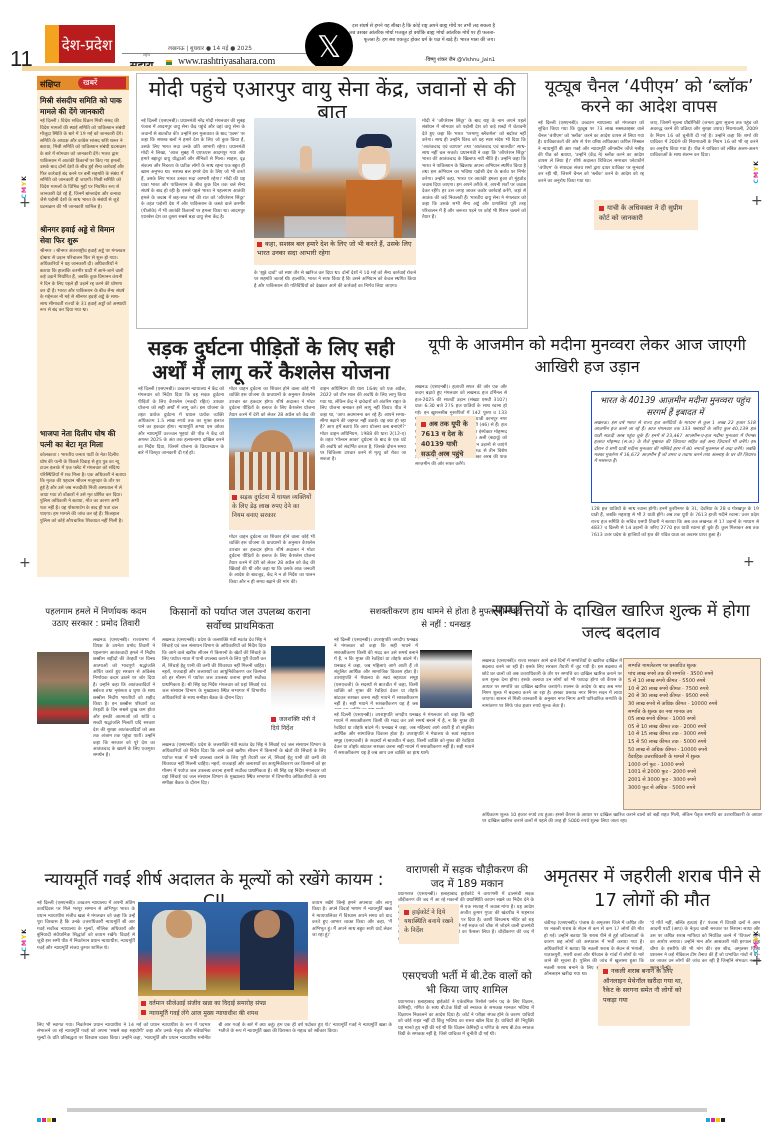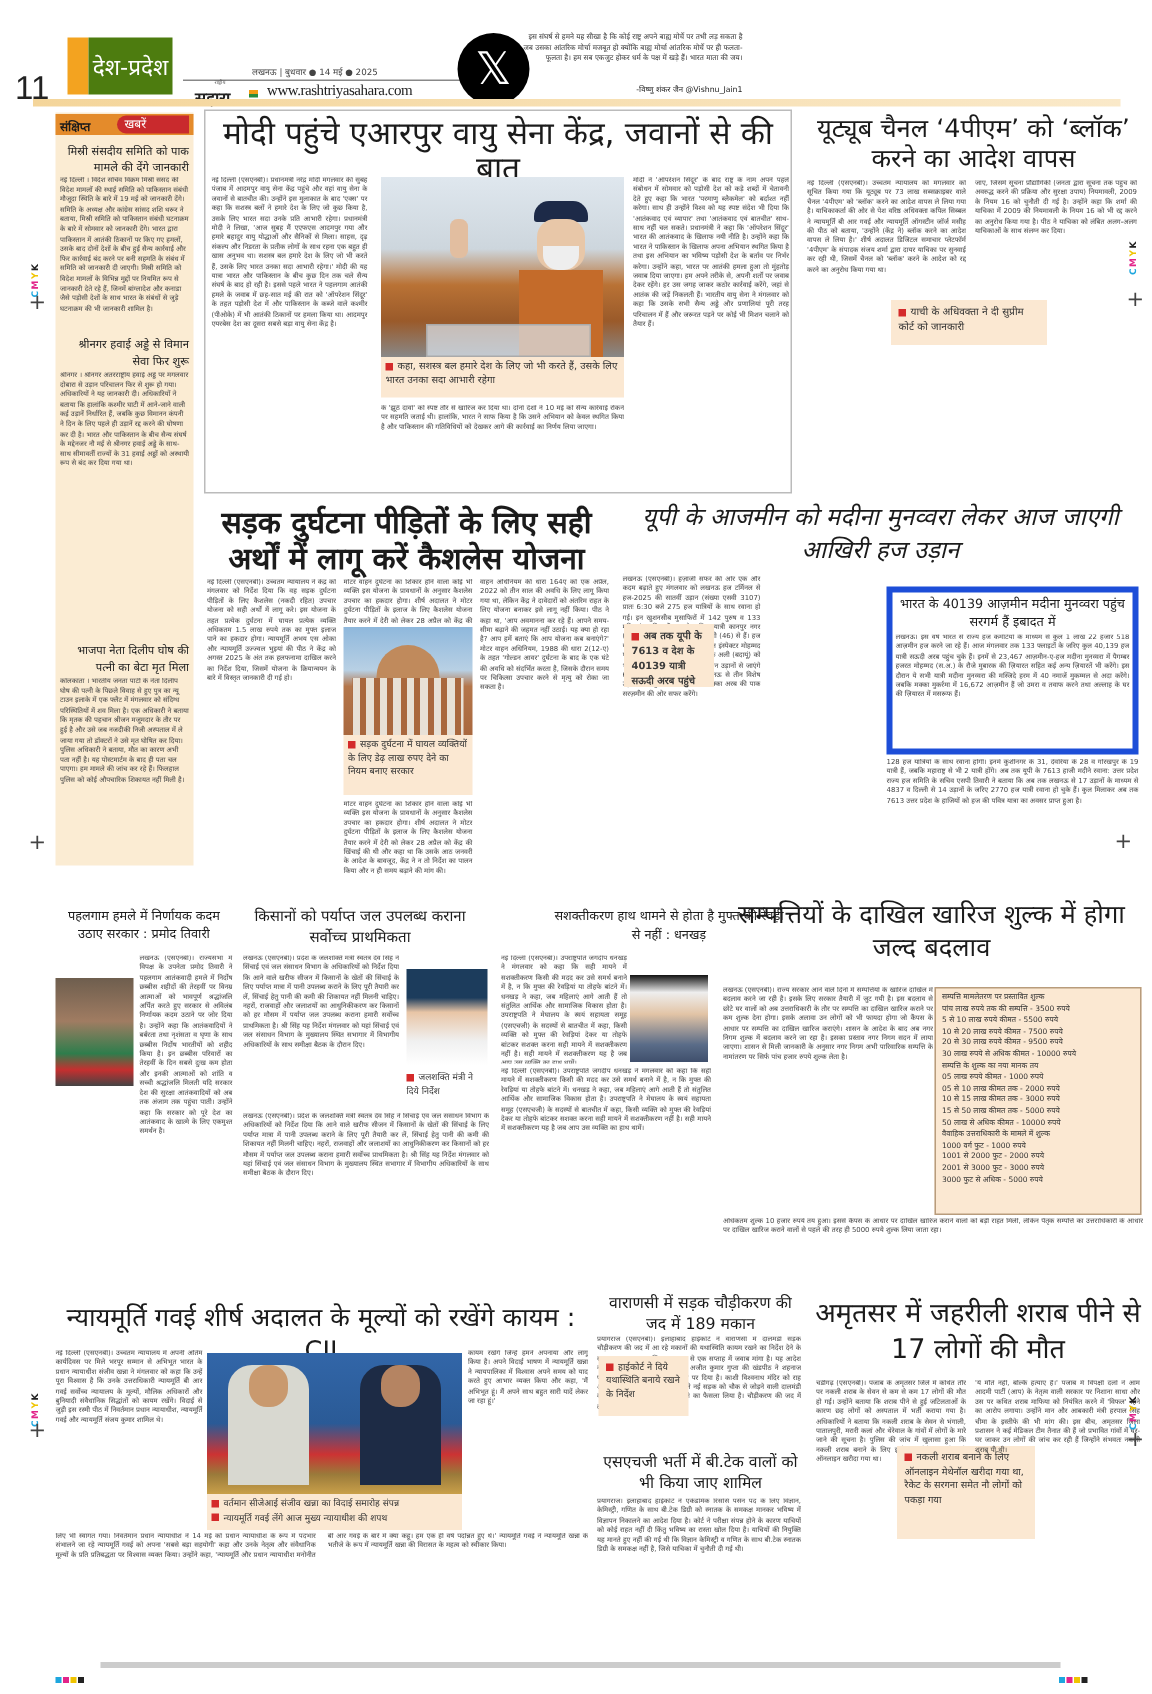--- a/index.html
+++ b/index.html
@@ -9,45 +9,45 @@
   .txt { font-size: 4.6px; line-height: 6.4px; color: #444; text-align: justify; overflow: hidden; }
   .hl { font-family: "DejaVu Sans", sans-serif; color: #1b1b1b; text-align: center; line-height: 1.08; }
   .hl-bold { font-weight: bold; }
   .cap { background: #fbe8d2; color: #333; font-size: 8px; line-height: 11px; padding: 3px 5px; }
   .cap .sq { display: inline-block; width: 5px; height: 5px; background: #d42a2a; margin-right: 3px; vertical-align: middle; }
   .photo { background: #8a8a8a; overflow: hidden; }
 
   
   #pg-num { left: 10px; top: 46px; font-size: 22px; font-family: "Liberation Sans", sans-serif; color: #222; }
   #sec-tab { left: 45px; top: 25px; width: 14px; height: 38px; background: #f3a320; }
-  #sec-box { left: 59px; top: 25px; width: 56px; height: 38px; background: #4d7c0f; color: #fff; font-size: 15px; display: flex; align-items: center; justify-content: center; }
+  #sec-box { left: 59px; top: 25px; width: 56px; height: 38px; background: #b91c1c; color: #fff; font-size: 15px; display: flex; align-items: center; justify-content: center; }
   #dateline { left: 168px; top: 44px; font-size: 5.8px; color: #444; }
   #hdr-line { left: 122px; top: 53px; width: 186px; height: 1px; background: #888; }
   #logo { left: 130px; top: 57px; font-size: 11px; font-weight: bold; color: #222; }
   #logo-small { left: 143px; top: 52px; font-size: 3.5px; color: #555; }
   #logo-flag { left: 166px; top: 60px; width: 6px; height: 5px; background: linear-gradient(#f39c12 50%, #2a8c3a 50%); }
   #site { left: 178px; top: 55px; font-size: 10px; font-family: Liberation Serif, serif; color: #222; letter-spacing: -0.3px; }
   #x-logo { left: 305px; top: 22px; width: 48px; height: 48px; border-radius: 50%; background: #000; color: #fff; font-size: 30px; display: flex; align-items: center; justify-content: center; font-family: "Liberation Sans", sans-serif; }
   #quote { left: 345px; top: 22px; width: 150px; font-size: 4.8px; line-height: 7px; text-align: right; color: #333; }
   #quote-author { left: 400px; top: 55px; width: 95px; font-size: 5.2px; text-align: right; color: #222; }
   #topband { left: 22px; top: 66px; width: 725px; height: 5px; background: linear-gradient(90deg, #f4d59a, #fae9c9); }
 
   
   #brief { left: 37px; top: 75px; width: 92px; height: 502px; background: #fbecd3; }
   #brief-tag { left: 37px; top: 76px; width: 92px; height: 14px; background: #e48b2b; }
   #brief-tag-a { left: 40px; top: 78px; font-size: 8px; font-weight: bold; color: #1b1b1b; }
   #brief-tag-b { left: 78px; top: 77px; height: 12px; width: 48px; background: #c92a2d; border-radius: 6px 0 0 6px; color: #fff; font-size: 8px; padding-left: 5px; line-height: 12px; }
-  .bh { font-size: 7.5px; line-height: 11px; color: #222; text-align: right; }
+  .bh { font-size: 7.5px; line-height: 11px; color: #222; text-align: left; font-weight: bold; }
   .btxt { font-size: 4.6px; line-height: 6.6px; color: #444; }
 
   .cmyk { font-size: 6px; font-weight: bold; writing-mode: vertical-rl; transform: rotate(180deg); letter-spacing: 1px; }
   .cmyk .c { color: #1da6de; } .cmyk .m { color: #e2248a; } .cmyk .y { color: #f0c400; } .cmyk .k { color: #222; }
   .cross { font-size: 14px; color: #444; }
 
-  .box-bordered { border: 4px solid #1d4ed8; }
+  .box-bordered { border: 1px solid #1d4ed8; font-style: italic; }
   .tarifbox { background: #fbe8d2; border: 1px solid #b89c7c; padding: 3px 4px; font-size: 5px; line-height: 7.6px; color: #333; }
   .bottom-bar { background: #ccc; height: 4px; }
   .dots span { display: inline-block; width: 4px; height: 4px; margin-right: 1px; }
 </style>
 </head>
 <body>
 
 <div class="abs" id="pg-num">11</div>
 <div class="abs" id="sec-tab"></div>
 <div class="abs" id="sec-box">देश-प्रदेश</div>
@@ -106,21 +106,21 @@
 <div class="abs txt" style="left:138px;top:386px;width:86px;height:202px;">नई दिल्ली (एसएनबी)। उच्चतम न्यायालय ने केंद्र को मंगलवार को निर्देश दिया कि वह सड़क दुर्घटना पीड़ितों के लिए कैशलेस (नकदी रहित) उपचार योजना को सही अर्थों में लागू करे। इस योजना के तहत प्रत्येक दुर्घटना में घायल प्रत्येक व्यक्ति अधिकतम 1.5 लाख रुपये तक का मुफ्त इलाज पाने का हकदार होगा। न्यायमूर्ति अभय एस ओका और न्यायमूर्ति उज्ज्वल भुइयां की पीठ ने केंद्र को अगस्त 2025 के अंत तक हलफनामा दाखिल करने का निर्देश दिया, जिसमें योजना के क्रियान्वयन के बारे में विस्तृत जानकारी दी गई हो।</div>
 <div class="abs txt" style="left:229px;top:386px;width:86px;height:30px;">मोटर वाहन दुर्घटना का शिकार होने वाला कोई भी व्यक्ति इस योजना के प्रावधानों के अनुसार कैशलेस उपचार का हकदार होगा। शीर्ष अदालत ने मोटर दुर्घटना पीड़ितों के इलाज के लिए कैशलेस योजना तैयार करने में देरी को लेकर 28 अप्रैल को केंद्र की खिंचाई की थी और कहा था कि उसके आठ जनवरी के आदेश के बावजूद, केंद्र ने न तो निर्देश का पालन किया और न ही समय बढ़ाने की मांग की।</div>
 <div class="abs photo" style="left:229px;top:418px;width:86px;height:72px;background:linear-gradient(180deg,#8fb8dc 0%,#b8d0e4 40%,#b4764a 55%,#a9683e 100%);">
   <div style="position:absolute;left:22px;top:12px;width:42px;height:22px;background:#c08a5c;border-radius:22px 22px 0 0;"></div>
   <div style="position:absolute;left:6px;top:34px;width:74px;height:38px;background:repeating-linear-gradient(90deg,#e8e1d6 0 5px,#a9683e 5px 9px);"></div>
 </div>
 <div class="abs cap" style="left:229px;top:490px;width:86px;height:40px;font-size:6.2px;line-height:9px;padding:2px 3px;"><span class="sq"></span><span>सड़क दुर्घटना में घायल व्यक्तियों के लिए डेढ़ लाख रुपए देने का नियम बनाए सरकार</span></div>
 <div class="abs txt" style="left:229px;top:534px;width:86px;height:54px;">मोटर वाहन दुर्घटना का शिकार होने वाला कोई भी व्यक्ति इस योजना के प्रावधानों के अनुसार कैशलेस उपचार का हकदार होगा। शीर्ष अदालत ने मोटर दुर्घटना पीड़ितों के इलाज के लिए कैशलेस योजना तैयार करने में देरी को लेकर 28 अप्रैल को केंद्र की खिंचाई की थी और कहा था कि उसके आठ जनवरी के आदेश के बावजूद, केंद्र ने न तो निर्देश का पालन किया और न ही समय बढ़ाने की मांग की।</div>
 <div class="abs txt" style="left:320px;top:386px;width:86px;height:202px;">वाहन अधिनियम की धारा 164ए को एक अप्रैल, 2022 को तीन साल की अवधि के लिए लागू किया गया था, लेकिन केंद्र ने दावेदारों को अंतरिम राहत के लिए योजना बनाकर इसे लागू नहीं किया। पीठ ने कहा था, 'आप अवमानना कर रहे हैं। आपने समय-सीमा बढ़ाने की जहमत नहीं उठाई। यह क्या हो रहा है? आप हमें बताएं कि आप योजना कब बनाएंगे?' मोटर वाहन अधिनियम, 1988 की धारा 2(12-ए) के तहत 'गोल्डन आवर' दुर्घटना के बाद के एक घंटे की अवधि को संदर्भित करता है, जिसके दौरान समय पर चिकित्सा उपचार करने से मृत्यु को रोका जा सकता है।</div>
 
-<div class="abs hl" style="left:412px;top:334px;width:350px;font-size:16px;line-height:22px;font-style:italic;">यूपी के आजमीन को मदीना मुनव्वरा लेकर आज जाएगी आखिरी हज उड़ान</div>
+<div class="abs hl" style="left:412px;top:334px;width:350px;font-size:16px;line-height:22px;">यूपी के आजमीन को मदीना मुनव्वरा लेकर आज जाएगी आखिरी हज उड़ान</div>
 <div class="abs txt" style="left:415px;top:384px;width:92px;height:206px;">लखनऊ (एसएनबी)। हज़ाजी सफर की ओर एक और कदम बढ़ाते हुए मंगलवार को लखनऊ हज टर्मिनल से हज-2025 की सातवीं उड़ान (संख्या एसवी 3107) प्रातः 6:30 बजे 275 हज यात्रियों के साथ रवाना हो गई। इन खुशनसीब मुसाफिरों में 142 पुरुष व 133 महिलाएं शामिल हैं। सबसे अधिक यात्री कानपुर नगर (149), आजमगढ़ (89) व वाराणसी (46) से हैं। हज यात्रियों की सहायता के लिए स्टेट हज इंस्पेक्टर मोहम्मद फरहान अली (शाहजहांपुर) व तौसीफ अली (बदायूं) को भेजा गया है। बुधवार को आखिरी तीन उड़ानों से जाएंगे 676 हज यात्री: 14 मई को लखनऊ से तीन विशेष उड़ानों द्वारा कुल 676 हज यात्री मक्का अरब की पाक सरज़मीन की ओर सफर करेंगे।</div>
 <div class="abs cap" style="left:416px;top:416px;width:60px;height:42px;font-size:6.6px;line-height:10px;font-weight:bold;color:#3a3a3a;"><span class="sq"></span><span>अब तक यूपी के 7613 व देश के 40139 यात्री सऊदी अरब पहुंचे</span></div>
 <div class="abs box-bordered" style="left:591px;top:391px;width:168px;height:112px;padding:2px;">
   <div class="hl" style="font-size:8.5px;line-height:12px;margin-bottom:2px;">भारत के 40139 आज़मीन मदीना मुनव्वरा पहुंच सरगर्म हैं इबादत में</div>
   <div class="txt" style="height:76px;">लखनऊ। इस वर्ष भारत से राज्य हज कमेटियों के माध्यम से कुल 1 लाख 22 हजार 518 आज़मीन हज करने जा रहे हैं। आज मंगलवार तक 133 फ्लाइटों के जरिए कुल 40,139 हज यात्री सऊदी अरब पहुंच चुके हैं। इनमें से 23,467 आज़मीन-ए-हज मदीना मुनव्वरा में पैगम्बर हजरत मोहम्मद (स.अ.) के रौजे मुबारक की ज़ियारत सहित कई अन्य ज़ियारतें भी करेंगे। इस दौरान ये सभी यात्री मदीना मुनव्वरा की मस्जिदे हरम में 40 नमाजें मुकम्मल से अदा करेंगे। जबकि मक्का मुकर्रमा में 16,672 आज़मीन हैं जो उमरा व तवाफ करने तथा अल्लाह के घर की ज़ियारत में मसरूफ हैं।</div>
 </div>
 <div class="abs txt" style="left:591px;top:506px;width:168px;height:84px;">128 हज यात्रियों के साथ रवाना होगी। इनमें कुशीनगर के 31, देवरिया के 28 व गोरखपुर के 19 यात्री हैं, जबकि महाराष्ट्र से भी 2 यात्री होंगे। अब तक यूपी के 7613 हाजी मदीने रवाना: उत्तर प्रदेश राज्य हज समिति के सचिव एसपी तिवारी ने बताया कि अब तक लखनऊ से 17 उड़ानों के माध्यम से 4837 व दिल्ली से 14 उड़ानों के जरिए 2770 हज यात्री रवाना हो चुके हैं। कुल मिलाकर अब तक 7613 उत्तर प्रदेश के हाजियों को हज की पवित्र यात्रा का अवसर प्राप्त हुआ है।</div>
 <div class="abs cross" style="left:743px;top:553px;">+</div>
 
 <div class="abs hl" style="left:37px;top:605px;width:118px;font-size:8.5px;line-height:12px;">पहलगाम हमले में निर्णायक कदम उठाए सरकार : प्रमोद तिवारी</div>

